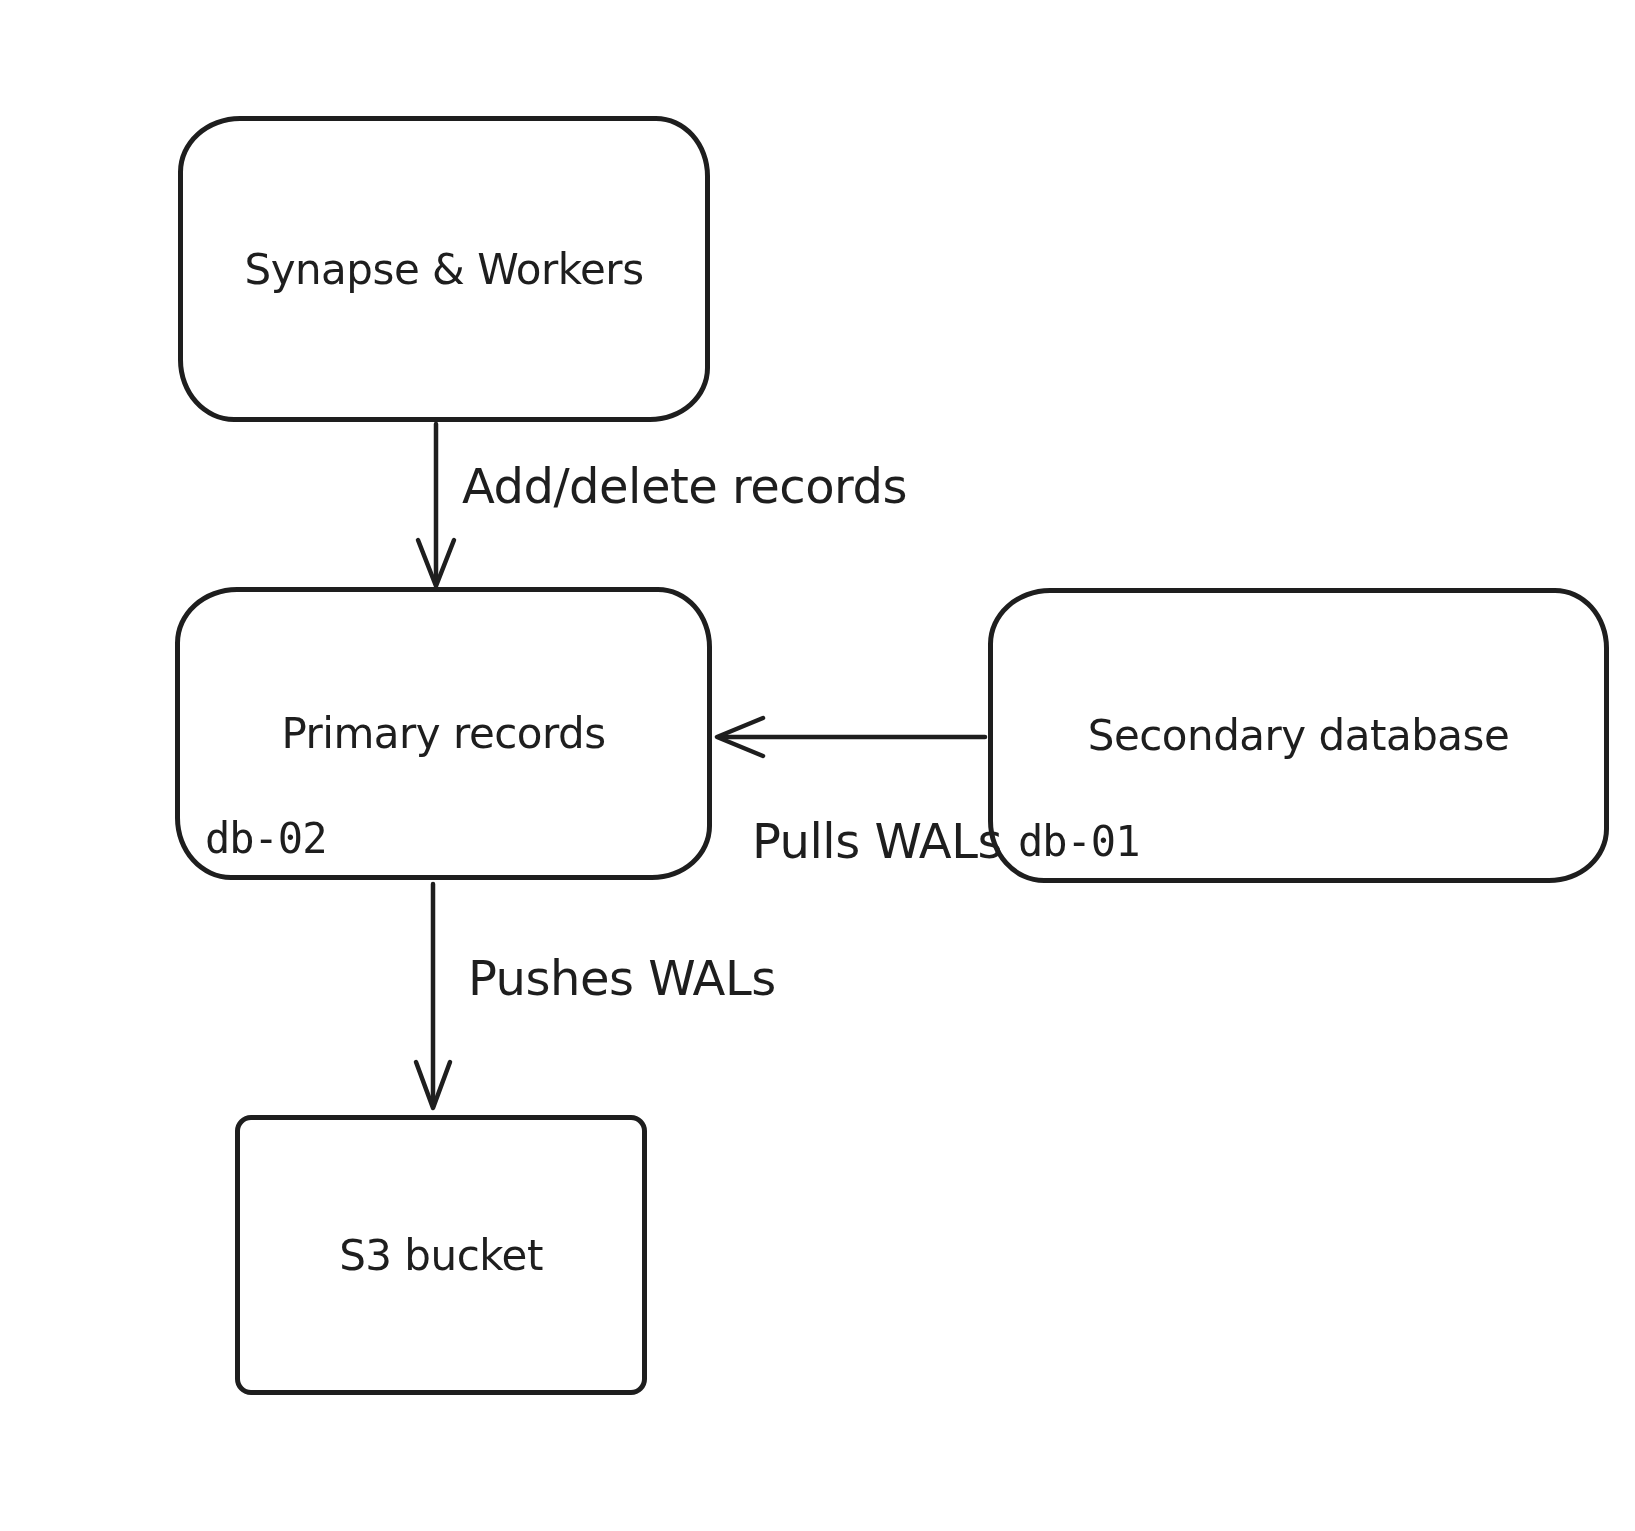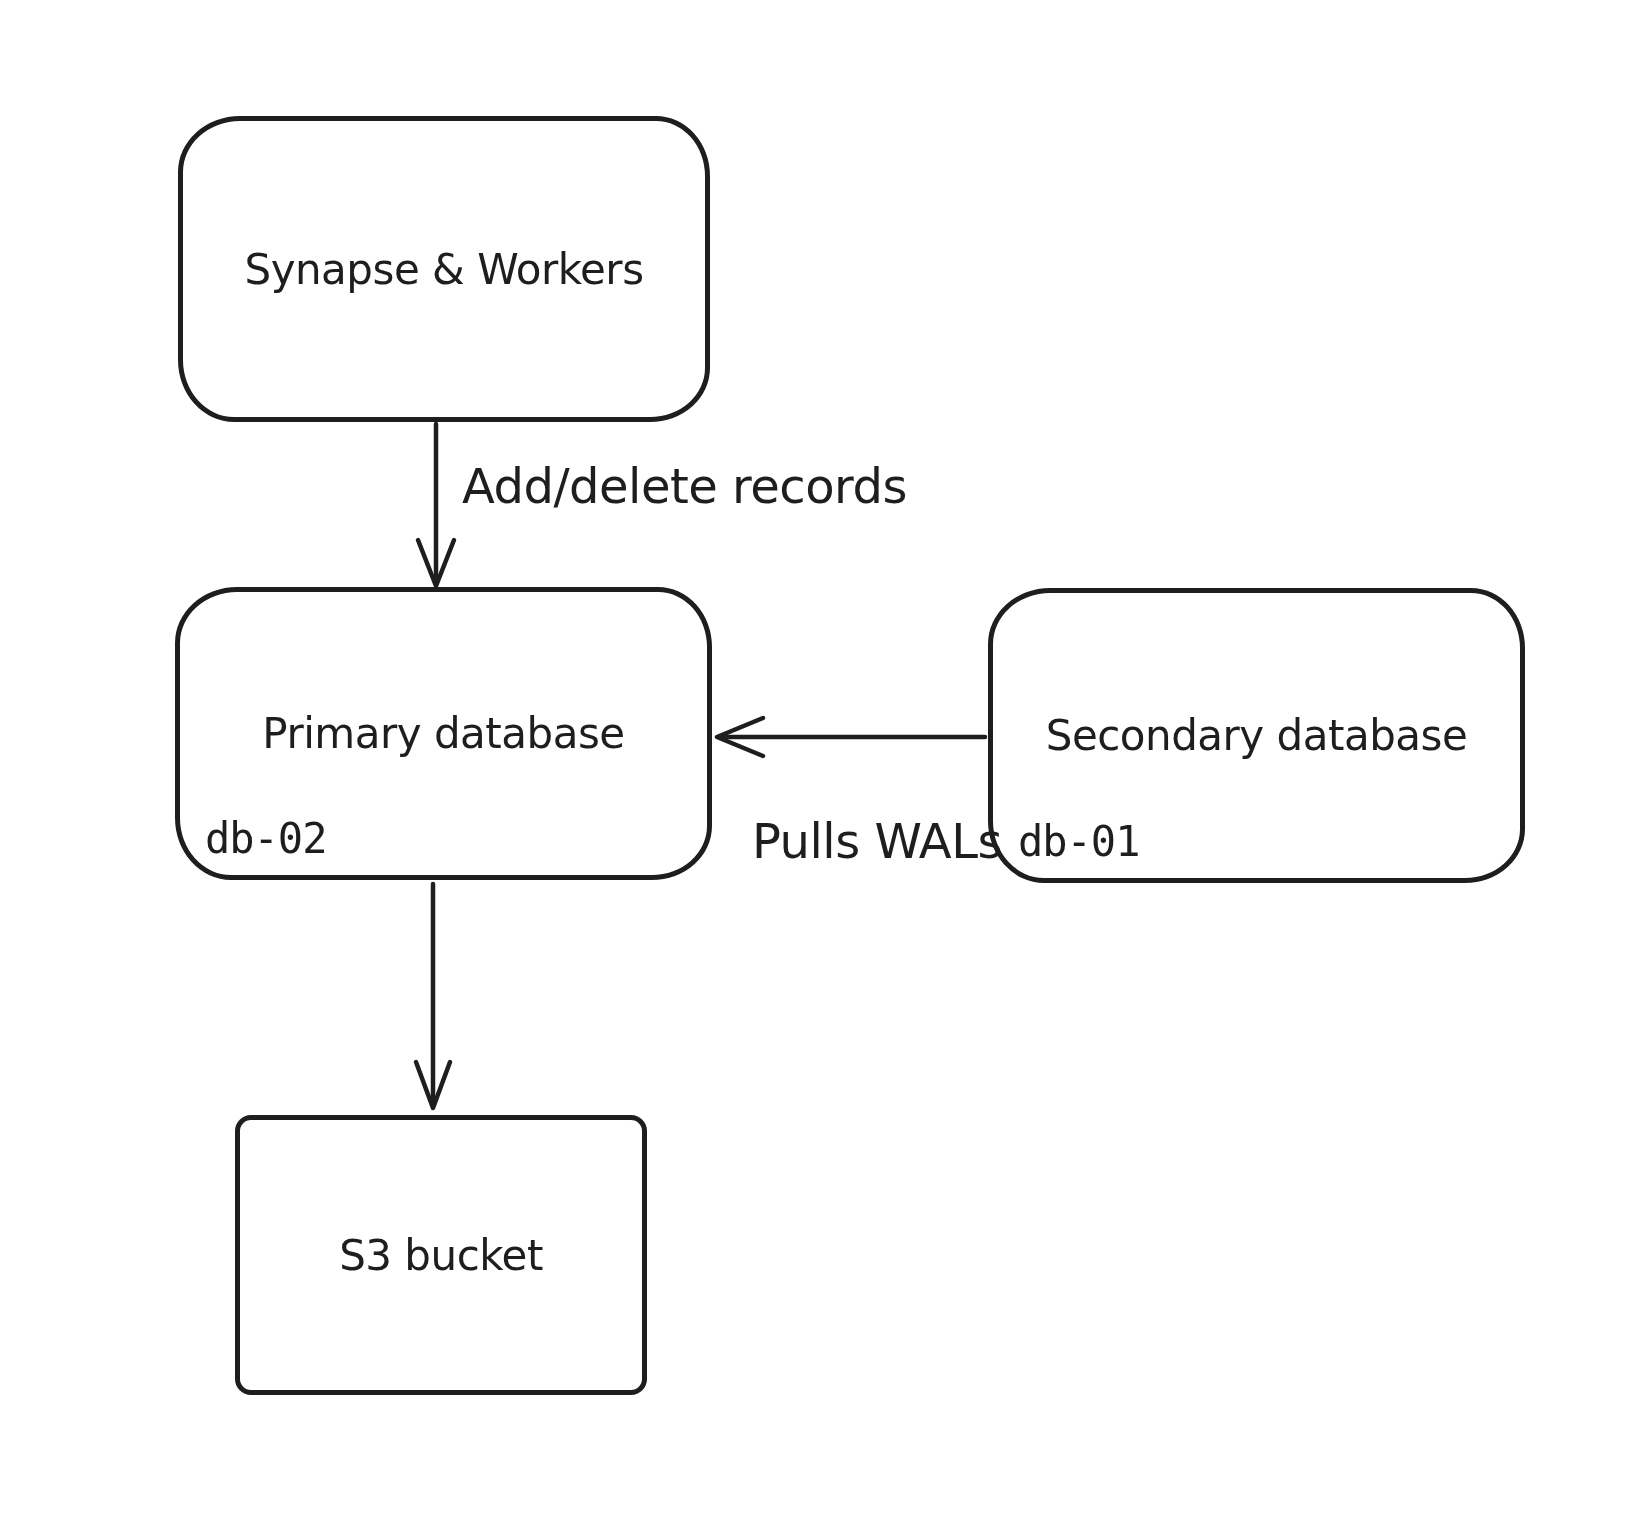--- a/index.html
+++ b/index.html
@@ -29,21 +29,21 @@
     box-sizing: border-box;
     border: 5px solid #1e1e1e;
     background: #ffffff;
     display: flex;
     align-items: center;
     justify-content: center;
     border-radius: 62px 54px 60px 56px / 56px 60px 54px 62px;
   }
   .node-synapse   { left: 148px; top: 116px;  width: 532px; height: 306px; }
   .node-primary   { left: 145px; top: 587px;  width: 537px; height: 293px; }
-  .node-secondary { left: 958px; top: 588px;  width: 537px; height: 295px; }
+  .node-secondary { left: 958px; top: 588px;  width: 621px; height: 295px; }
   .node-s3        { left: 205px; top: 1115px; width: 412px; height: 280px; border-radius: 16px; }
   .node-title {
     font-size: 42px;
     letter-spacing: -0.5px;
     white-space: nowrap;
   }
   .node-sublabel {
     position: absolute;
     left: 25px;
     bottom: 12px;
@@ -79,31 +79,32 @@
       <line x1="403" y1="884" x2="403" y2="1106"></line>
       <polyline points="386,1062 403,1108 420,1062"></polyline>
     </g>
   </svg>
 
   <div class="node node-synapse">
     <span class="node-title">Synapse &amp; Workers</span>
   </div>
 
   <div class="node node-primary">
-    <span class="node-title">Primary database</span>
+    <span class="node-title">Primary records</span>
     <span class="node-sublabel">db-02</span>
   </div>
 
   <div class="node node-secondary">
     <span class="node-title">Secondary database</span>
     <span class="node-sublabel">db-01</span>
   </div>
 
   <div class="node node-s3">
     <span class="node-title">S3 bucket</span>
   </div>
 
   <div class="edge-label label-add-delete">Add/delete records</div>
 
   <div class="edge-label label-pulls">Pulls WALs</div>
 
+  <div class="edge-label label-pushes">Pushes WALs</div>
 
 </div>
 
 </body></html>

